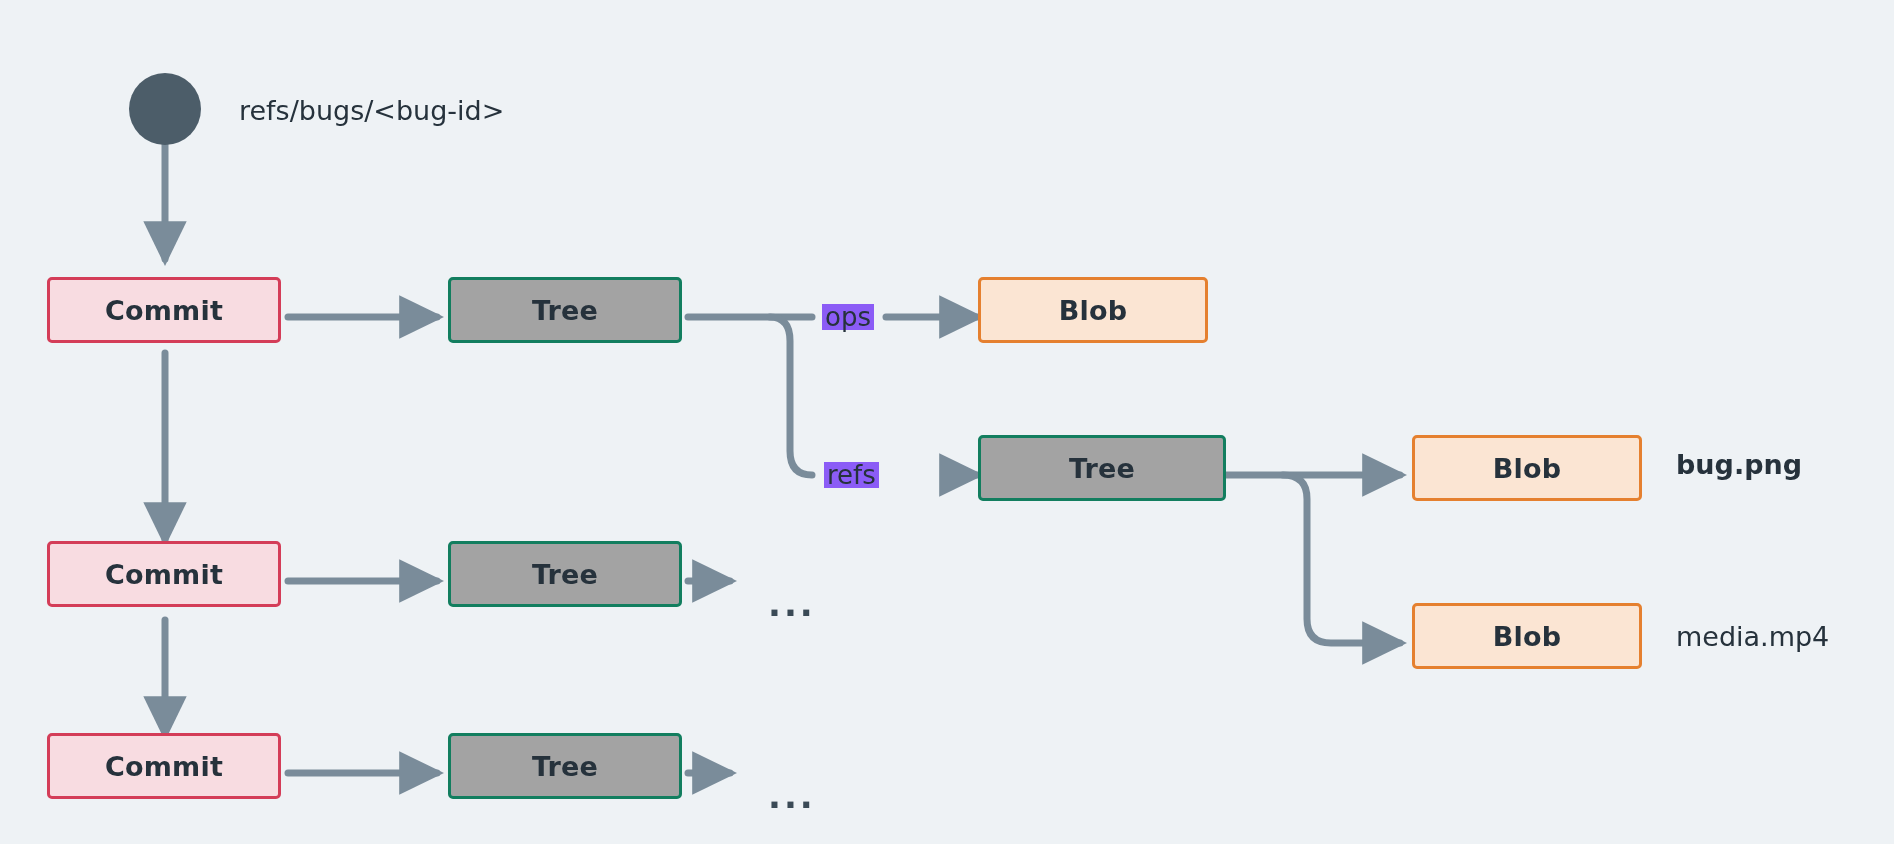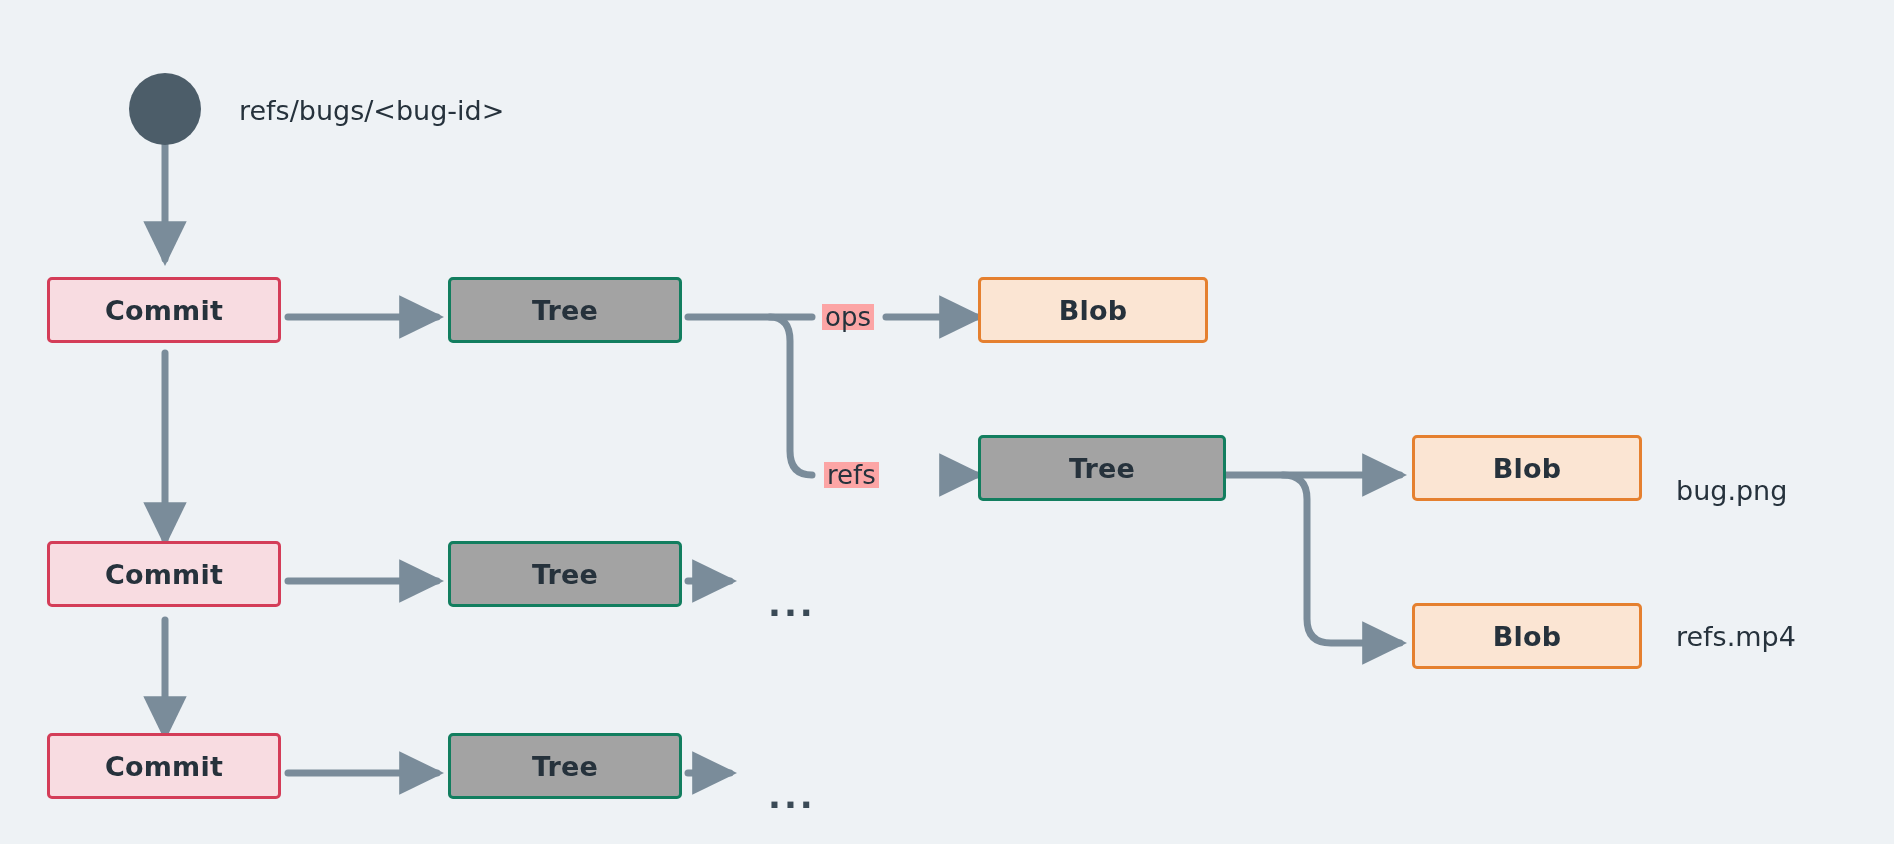--- a/index.html
+++ b/index.html
@@ -60,21 +60,21 @@
     position: absolute;
     font-size: 27px;
     color: #26323c;
     white-space: nowrap;
     line-height: 1;
   }
   .edge-label {
     position: absolute;
     font-size: 26px;
     color: #26323c;
-    background: #fca5a5;
+    background: #8b5cf6;
     white-space: nowrap;
     line-height: 1;
     padding: 0 3px;
   }
   .ellipsis {
     position: absolute;
     font-size: 34px;
     font-weight: 700;
     color: #3a4a56;
     letter-spacing: 3px;
@@ -133,19 +133,19 @@
   <div class="edge-label" style="left:822px; top:277px;">ops</div>
   <div class="edge-label" style="left:824px; top:435px;">refs</div>
 
   <div class="node node-blob" style="left:978px; top:250px; width:230px; height:66px;">Blob</div>
 
   <div class="node node-tree" style="left:978px; top:408px; width:248px; height:66px;">Tree</div>
 
   <div class="node node-blob" style="left:1412px; top:408px; width:230px; height:66px;">Blob</div>
   <div class="node node-blob" style="left:1412px; top:576px; width:230px; height:66px;">Blob</div>
 
-  <div class="plain-label" style="left:1676px; top:450px;">bug.png</div>
-  <div class="plain-label" style="left:1676px; top:596px;">refs.mp4</div>
+  <div class="plain-label" style="left:1676px; top:424px;font-weight:bold;">bug.png</div>
+  <div class="plain-label" style="left:1676px; top:596px;">media.mp4</div>
 
   <div class="ellipsis" style="left:768px; top:560px;">...</div>
   <div class="ellipsis" style="left:768px; top:752px;">...</div>
 
 </div>
 
 </body></html>

